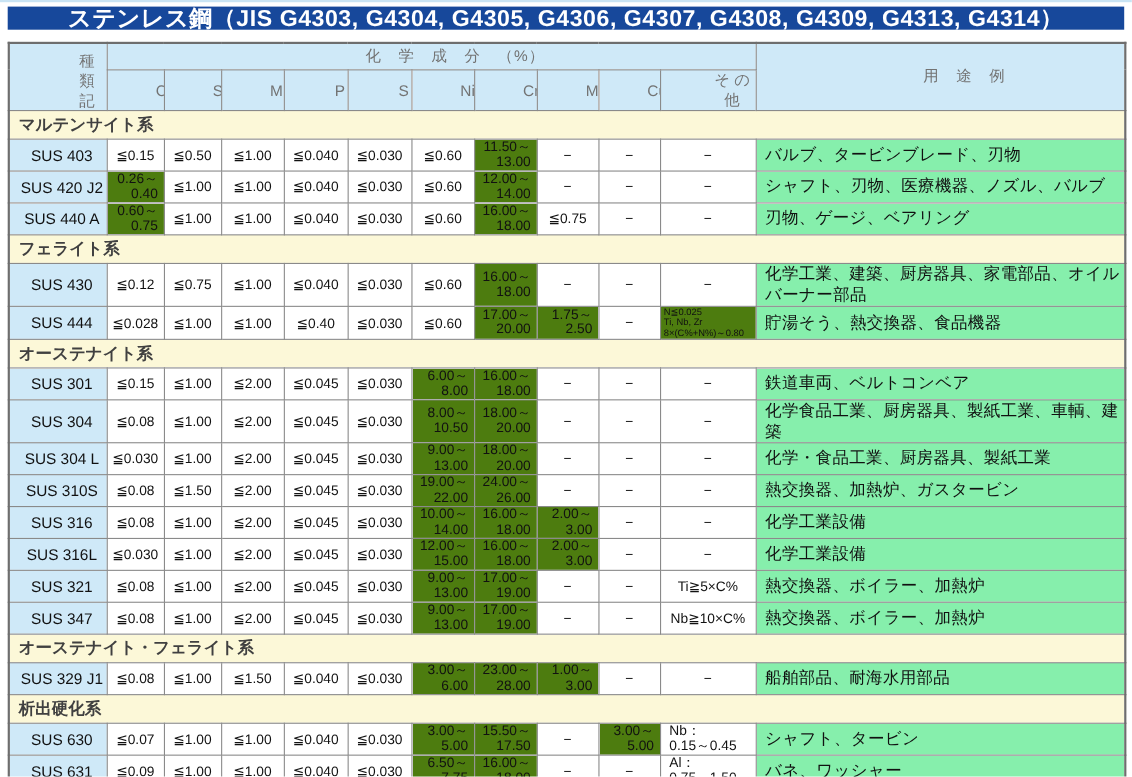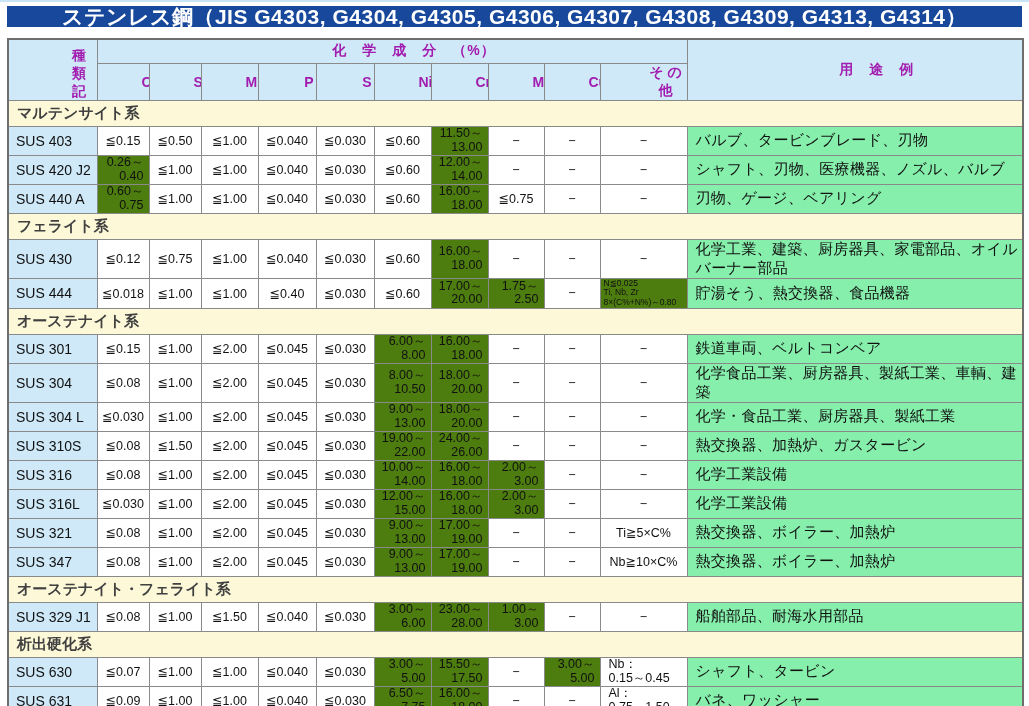--- a/index.html
+++ b/index.html
@@ -16,38 +16,38 @@
   }
 
   table.spec {
     margin:11px 7px 0 7px; width:1015px;
     border-collapse:collapse; table-layout:fixed;
     border:2px solid #6e6e6e;
   }
   .spec th, .spec td { border:1px solid #8a8a8a; overflow:hidden; }
 
   
-  .spec thead th { background:#cfe9f8; font-weight:700; color:#a21caf;padding-left:44px; }
+  .spec thead th { background:#cfe9f8; font-weight:400; color:#737373;padding-left:44px; }
   tr.head-1 { height:24px; }
   tr.head-2 { height:33px; }
   th.grade-head { vertical-align:middle; }
   th.grade-head .stack { display:flex; flex-direction:column; justify-content:space-between; height:50px; padding:2px 14px 2px 12px; font-size:14px; }
   th.grade-head .stack span { display:flex; justify-content:space-between; }
   th.chem-head { font-size:14px; letter-spacing:1px; }
   th.usage-head { font-size:14px; letter-spacing:1px; }
   th.el-head { font-size:14px; font-weight:600; text-align:center; }
 
   
   tr.section-row { height:26px; }
   tr.section-row td {
     background:#fcf8d8; font-weight:bold; font-size:15px;
     padding-left:8px; text-align:left; color:#404040;
   }
   tr.data-row { height:29px; }
-  td.grade { background:#cfe9f8; font-size:14px; padding-left:7px; text-align:left; }
+  td.grade { background:#cfe9f8; font-size:14px; padding-left:7px; text-align:center; }
   td.center { text-align:center; font-size:12.5px; background:#fff; }
   td.range { text-align:right; padding-right:5px; font-size:12.5px; line-height:1.08; white-space:pre-line; background:#4d7c0f; }
   td.multi-left { text-align:left; padding-left:8px; font-size:12.5px; line-height:1.08; white-space:pre-line; background:#fff; }
   td.tiny { text-align:left; padding-left:3px; font-size:8.5px; line-height:1.15; white-space:pre-line; background:#4d7c0f; }
   td.usage { text-align:left; padding-left:8px; font-size:15px; background:#86efac; letter-spacing:0.3px; }
 </style>
 </head>
 <body>
 
 <div class="top-rule"></div>
@@ -157,21 +157,21 @@
         <td class="center">≦0.60</td>
         <td class="range">16.00～
 18.00</td>
         <td class="center">−</td>
         <td class="center">−</td>
         <td class="center">−</td>
         <td class="usage">化学工業、建築、厨房器具、家電部品、オイルバーナー部品</td>
       </tr>
       <tr class="data-row">
         <td class="grade">SUS 444</td>
-        <td class="center">≦0.018</td>
+        <td class="center">≦0.028</td>
         <td class="center">≦1.00</td>
         <td class="center">≦1.00</td>
         <td class="center">≦0.40</td>
         <td class="center">≦0.030</td>
         <td class="center">≦0.60</td>
         <td class="range">17.00～
 20.00</td>
         <td class="range">1.75～
 2.50</td>
         <td class="center">−</td>

